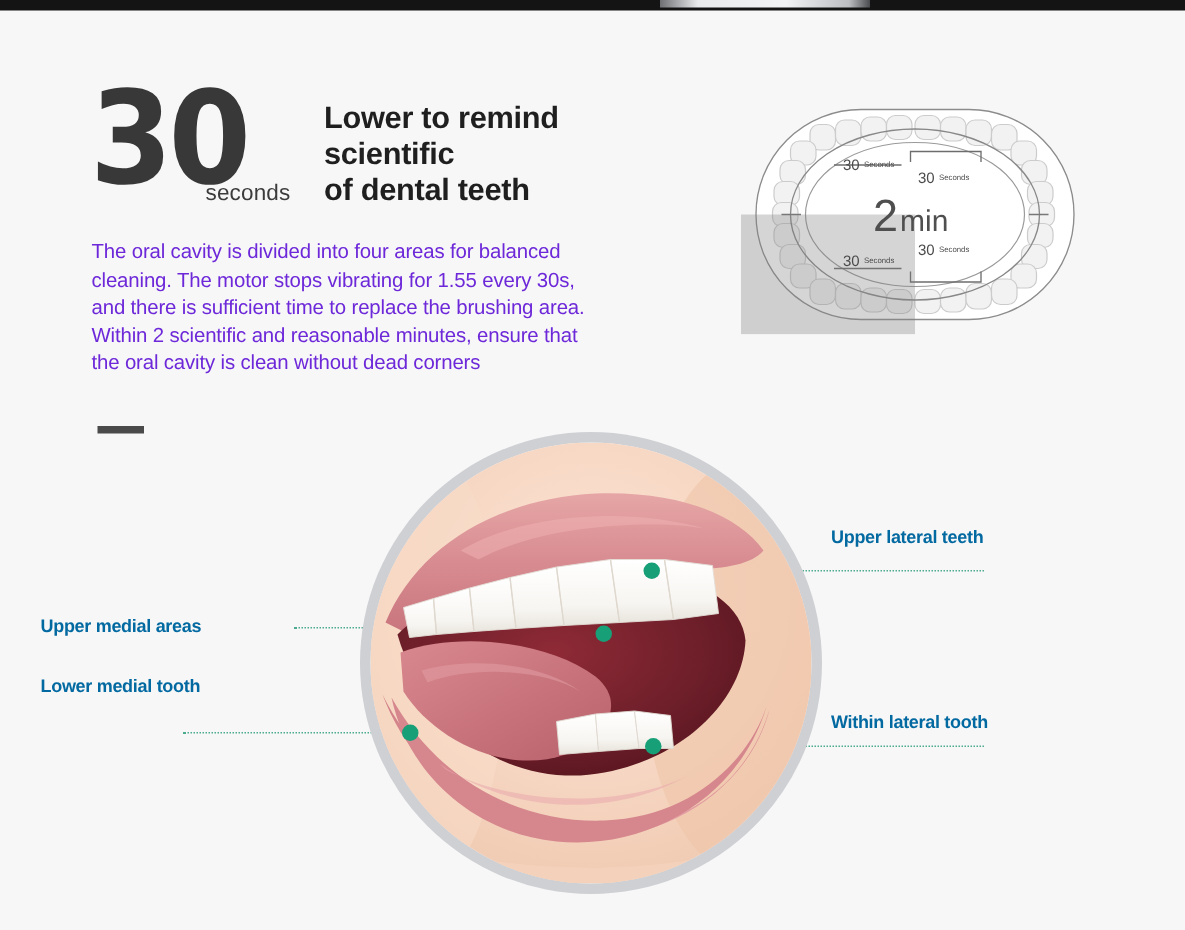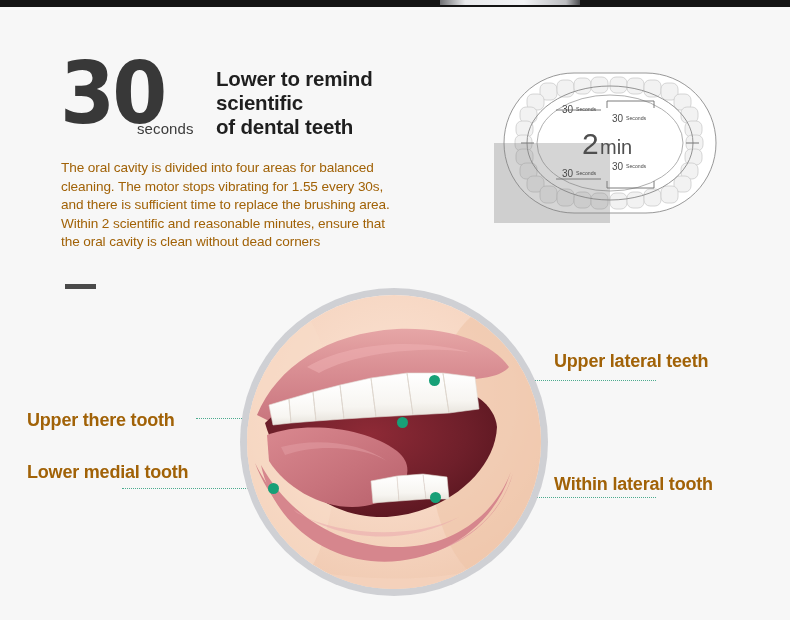--- a/index.html
+++ b/index.html
@@ -64,21 +64,21 @@
     letter-spacing: -0.2px;
   }
   .headline span { display: block; }
 
   .body-copy {
     position: absolute;
     left: 61px; top: 152px;
     width: 412px;
     font-size: 13.6px;
     line-height: 1.37;
-    color: #a16207;
+    color: #6d28d9;
     letter-spacing: -0.1px;
   }
   .body-copy span { display: block; }
 
   .rule {
     position: absolute;
     left: 65px; top: 277px;
     width: 31px; height: 5px;
     background: #4a4a4a;
   }
@@ -106,23 +106,23 @@
     width: 294px; height: 294px;
     border-radius: 50%;
     overflow: hidden;
     background: #f7f5f4;
   }
   .photo-inner svg { display: block; }
 
   
   .callout-label {
     position: absolute;
-    font-size: 18px;
+    font-size: 12px;
     font-weight: 700;
-    color: #a16207;
+    color: #0369a1;
     letter-spacing: -0.2px;
     white-space: nowrap;
   }
   .dotline {
     position: absolute;
     height: 1px;
     border-top: 1.4px dotted #2f9e7d;
     opacity: 0.85;
   }
   .dot {
@@ -130,21 +130,21 @@
     width: 11px; height: 11px;
     border-radius: 50%;
     background: #17a077;
   }
 
   
   #lbl-upper-medial { left: 27px;  top: 410px; }
   #ln-upper-medial  { left: 196px; top: 418px; width: 90px; }
   #dot-upper-medial { left: 397px; top: 417px; }
 
-  #lbl-lower-medial { left: 27px;  top: 462px; }
+  #lbl-lower-medial { left: 27px;  top: 450px; }
   #ln-lower-medial  { left: 122px; top: 488px; width: 148px; }
   #dot-lower-medial { left: 268px; top: 483px; }
 
   #lbl-upper-lateral { left: 554px; top: 351px; }
   #ln-upper-lateral  { left: 470px; top: 380px; width: 186px; }
   #dot-upper-lateral { left: 429px; top: 375px; }
 
   #lbl-lower-lateral { left: 554px; top: 474px; }
   #ln-lower-lateral  { left: 470px; top: 497px; width: 186px; }
   #dot-lower-lateral { left: 430px; top: 492px; }
@@ -354,18 +354,18 @@
         <path d="M0 252 C 60 292, 220 296, 294 252 L294 294 L0 294 Z" fill="#f4d2bb" opacity="0.9"></path>
       </svg>
     </div>
   </div>
 
   <div class="dot" id="dot-upper-medial"></div>
   <div class="dot" id="dot-lower-medial"></div>
   <div class="dot" id="dot-upper-lateral"></div>
   <div class="dot" id="dot-lower-lateral"></div>
 
-  <div class="callout-label" id="lbl-upper-medial">Upper there tooth</div>
+  <div class="callout-label" id="lbl-upper-medial">Upper medial areas</div>
   <div class="callout-label" id="lbl-lower-medial">Lower medial tooth</div>
   <div class="callout-label" id="lbl-upper-lateral">Upper lateral teeth</div>
   <div class="callout-label" id="lbl-lower-lateral">Within lateral tooth</div>
 
 </div>
 
 </body></html>

